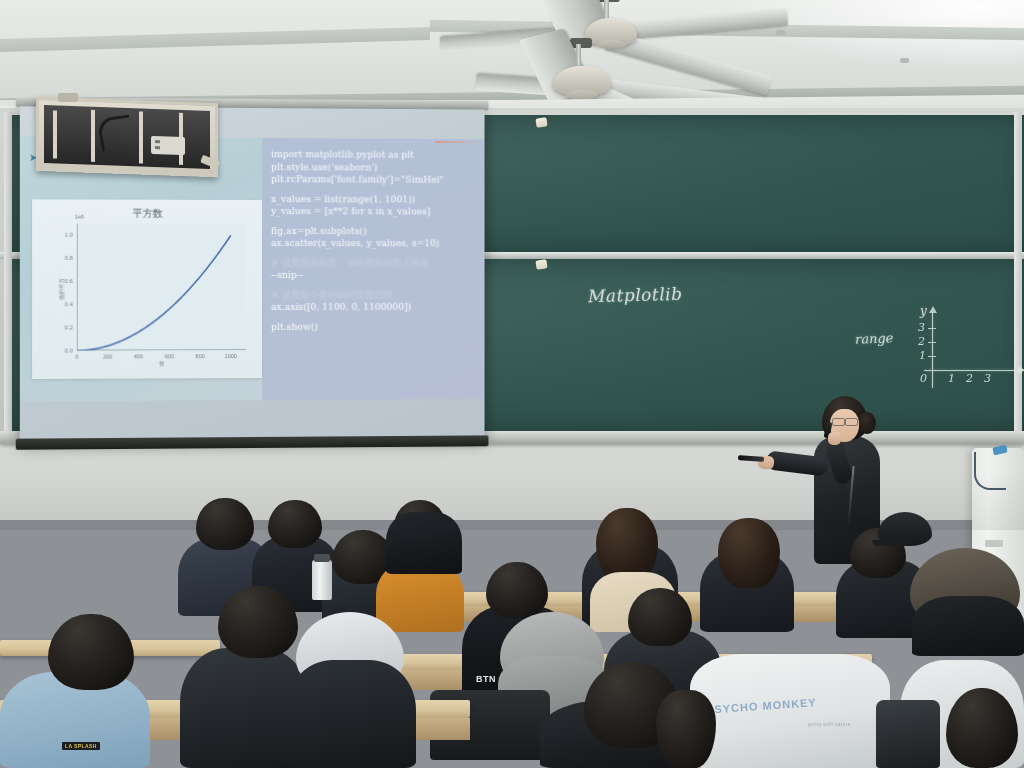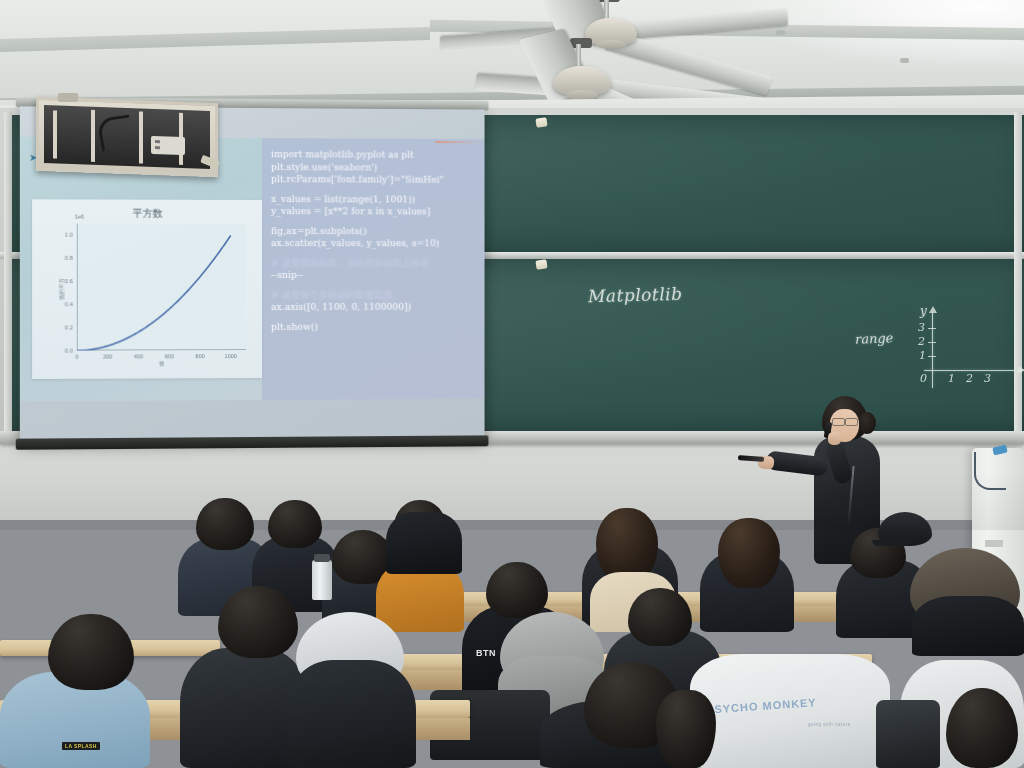--- a/index.html
+++ b/index.html
@@ -156,21 +156,21 @@
   .cap-brim{position:absolute;height:6px;border-radius:0 0 8px 8px;background:#1b1e21;}
   .bottle{position:absolute;border-radius:3px 3px 2px 2px;
     background:linear-gradient(90deg,#cfd4d6,#f0f3f4 40%,#b9bfc2);}
   .bottle-cap{position:absolute;border-radius:2px;background:#4a4f52;}
   .bag{position:absolute;border-radius:8px 8px 4px 4px;
     background:linear-gradient(180deg,#2c3033,#17191b);}
   .shirt-text{position:absolute;font-size:11px;font-weight:bold;letter-spacing:1px;
     color:#8fa9c6;font-family:"Liberation Sans",sans-serif;transform:rotate(-4deg);
     text-shadow:0 1px 0 rgba(255,255,255,.25);white-space:nowrap;}
   .shirt-text2{position:absolute;font-size:9px;font-weight:bold;letter-spacing:.5px;
-    color:#e6e8ea;font-family:"Liberation Sans",sans-serif;white-space:nowrap;}
+    color:#e6e8ea;font-family:"Liberation Sans",sans-serif;white-space:nowrap;margin-top:26px;}
   .shirt-sub{position:absolute;font-size:4.5px;color:#9aa8b6;letter-spacing:.5px;white-space:nowrap;}
   .brand-tag{position:absolute;font-size:5px;font-weight:bold;color:#d8c64a;
     background:#1b1d1f;padding:1px 3px;border-radius:1px;letter-spacing:.4px;white-space:nowrap;}
 
   
   .teacher{position:absolute;left:800px;top:396px;width:100px;height:170px;}
   .t-hair{position:absolute;left:22px;top:0px;width:46px;height:44px;
     border-radius:50% 50% 38% 38%/62% 62% 38% 38%;
     background:radial-gradient(ellipse at 40% 25%,#3b3430 0%,#221d1a 55%,#100d0b 100%);}
   .t-bun{position:absolute;left:58px;top:16px;width:18px;height:22px;border-radius:50%;

